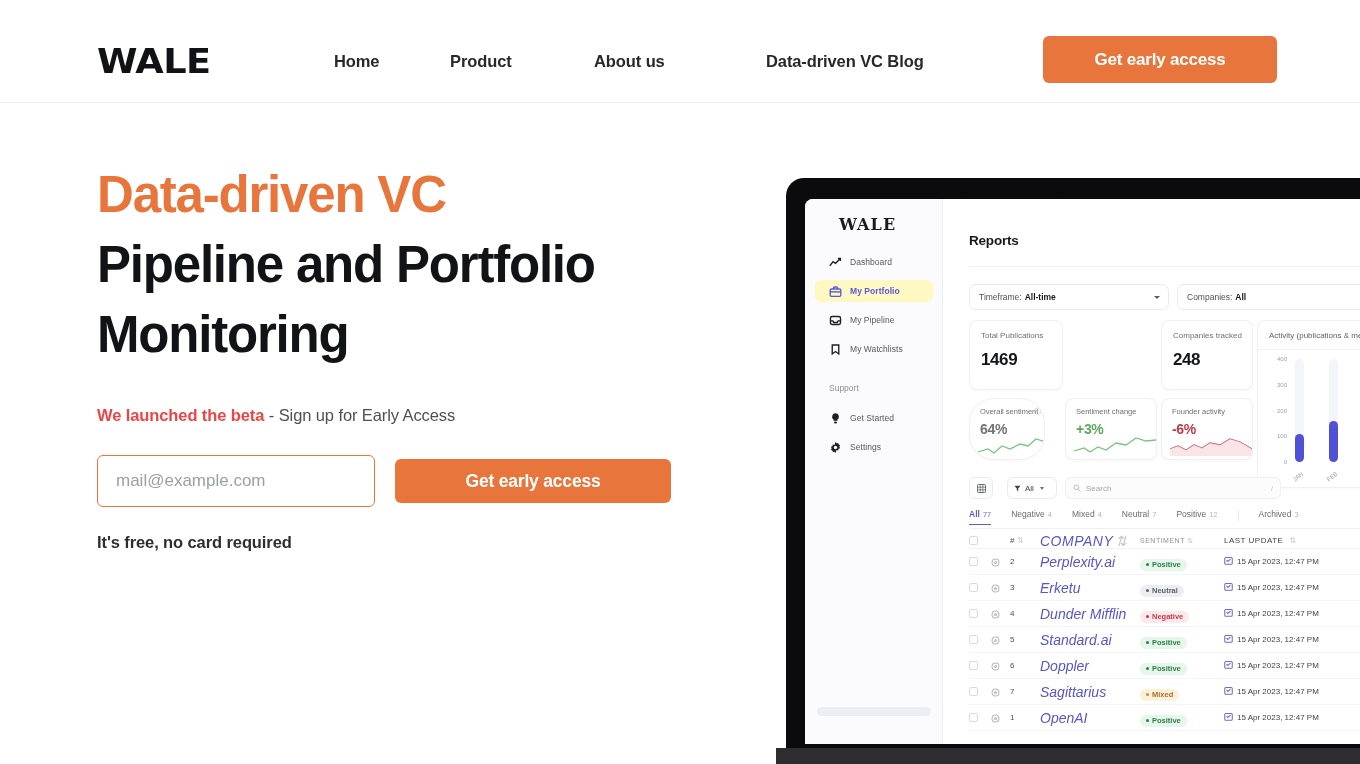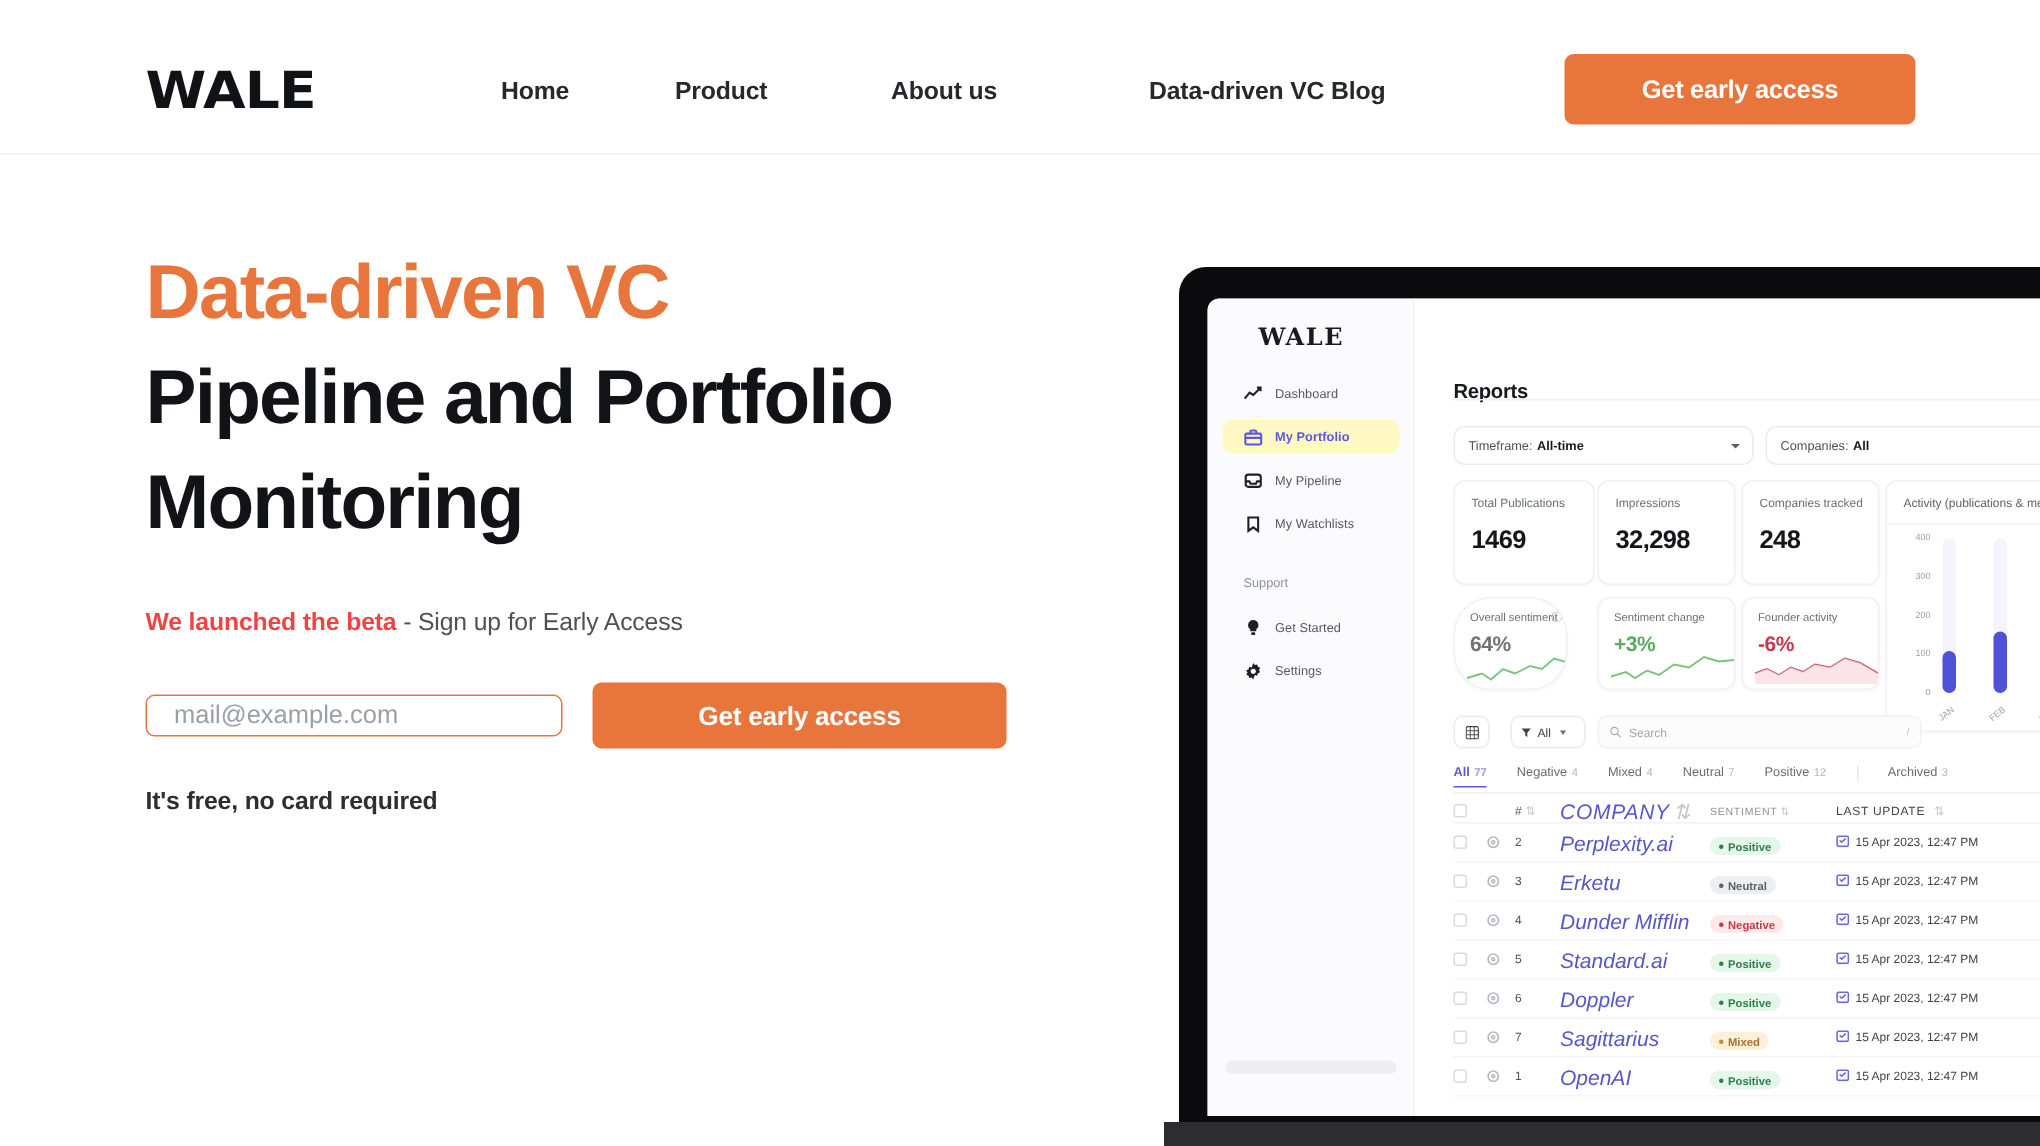--- a/index.html
+++ b/index.html
@@ -58,21 +58,21 @@
     color: #4e5055; letter-spacing: -0.2px; font-weight: 400;
   }
   #beta-line {
     margin-top: 36px; font-size: 16.5px; color: #4e5055;
     letter-spacing: -0.1px;
   }
   #beta-strong { color: #ef4444; font-weight: 700; }
 
   #signup-row { margin-top: 30px; display: flex; align-items: center; gap: 20px; }
   #email-input {
-    width: 278px; height: 28px;
+    width: 278px; height: 52px;
     border: 1.5px solid #e8763c; border-radius: 6px;
     padding: 0 18px; font-size: 17px; color: #0f172a;
     font-family: "Liberation Sans", sans-serif; outline: none;
     background: #fff;
   }
   #email-input::placeholder { color: #9aa0a6; }
   #signup-cta {
     width: 276px; height: 44px;
     background: #e8763c; border: none; border-radius: 6px;
     color: #ffffff; font-size: 17.5px; font-weight: 700;
@@ -144,21 +144,21 @@
   #side-getstarted{ top: 208px; }
   #side-settings  { top: 237px; }
   #side-bottom-bar {
     position: absolute; left: 12px; top: 508px; width: 114px; height: 9px;
     background: #eceef3; border-radius: 5px;
   }
 
   
   #app-main { position: absolute; left: 138px; top: 0; right: 0; height: 545px; background: #ffffff; }
   #reports-title {
-    position: absolute; left: 26px; top: 54px;
+    position: absolute; left: 26px; top: 34px;
     font-size: 13.5px; font-weight: 700; color: #17181c; letter-spacing: -0.2px;
   }
   #main-divider { position: absolute; left: 26px; top: 67px; right: 0; height: 1px; background: #eef0f3; }
 
   .filter-pill {
     position: absolute; top: 85px; height: 26px;
     border: 1px solid #e9ebef; border-radius: 7px; background: #fff;
     display: flex; align-items: center; padding: 0 9px;
     font-size: 8.5px; color: #4d5057; cursor: pointer;
   }
@@ -388,24 +388,20 @@
       </div>
       <div class="filter-pill" id="pill-companies">
         <span>Companies:</span>
         <b>All</b>
 
       </div>
 
       <div class="stat-card" id="stat-pubs">
         <div class="stat-label">Total Publications</div>
         <div class="stat-value">1469</div>
-      </div>
-      <div class="stat-card" id="stat-impr">
-        <div class="stat-label">Impressions</div>
-        <div class="stat-value">32,298</div>
       </div>
       <div class="stat-card" id="stat-comp">
         <div class="stat-label">Companies tracked</div>
         <div class="stat-value">248</div>
       </div>
 
       <div id="chart-card">
         <div id="chart-title">Activity (publications &amp; mentions)</div>
         <div id="chart-hr"></div>
         <div id="chart-plot">

